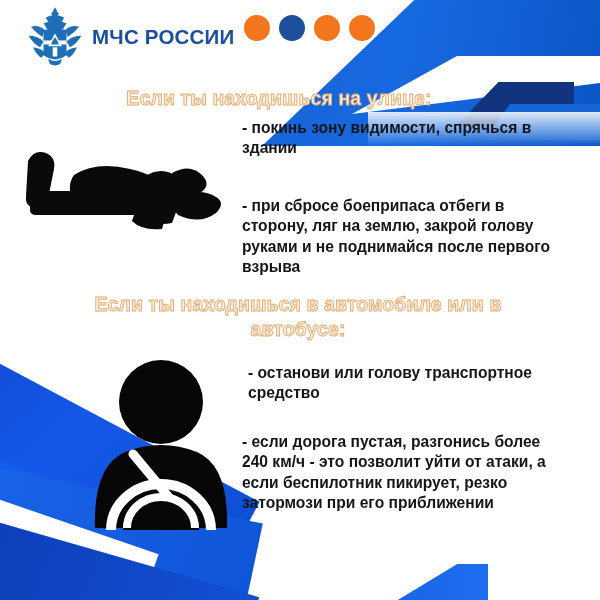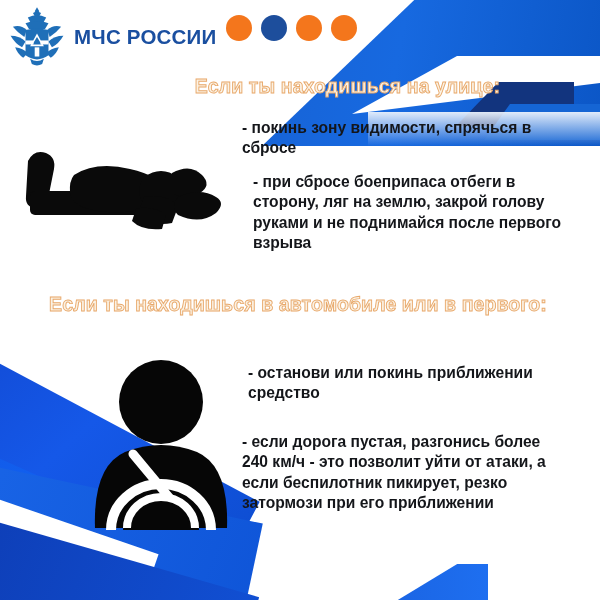--- a/index.html
+++ b/index.html
@@ -103,21 +103,21 @@
     clip-path: polygon(0% 100%, 72% 0%, 100% 0%, 100% 100%);
   }
 
   
   .header {
     position: absolute;
     top: 0; left: 0;
     width: 600px; height: 74px;
     display: flex;
     align-items: center;
-    padding-left: 8px;
+    padding-left: 26px;
     box-sizing: border-box;
     z-index: 6;
     text-align: center;
   }
   .emblem {
     width: 58px; height: 62px;
     flex: 0 0 auto;
     margin-right: 8px;
   }
   .org-text {
@@ -150,35 +150,35 @@
     position: absolute;
     font-weight: bold;
     font-size: 19.5px;
     color: #fbf2e4;
     -webkit-text-stroke: 0.9px #e8a86a;
     text-align: center;
     letter-spacing: 0.1px;
     line-height: 1.28;
   }
   #heading-street {
-    top: 74px; left: 58px; width: 442px; text-align: right;
+    top: 86px; left: 58px; width: 442px;
   }
   #heading-vehicle {
     top: 292px; left: 48px; width: 500px;
   }
 
   .body-text {
     position: absolute;
     font-weight: bold;
     font-size: 15.6px;
     line-height: 1.31;
     color: #14161a;
   }
   #street-p1 { top: 118px; left: 242px; width: 300px; }
-  #street-p2 { top: 172px; left: 242px; width: 310px; margin-left: 11px; }
+  #street-p2 { top: 196px; left: 242px; width: 310px; }
   #vehicle-p1 { top: 363px; left: 248px; width: 300px; }
   #vehicle-p2 { top: 432px; left: 242px; width: 312px; }
 
   
   .pictogram { position: absolute; z-index: 5; }
   #icon-lying {
     left: 18px; top: 135px;
     width: 212px; height: 100px;
   }
   #icon-driver {
@@ -256,25 +256,25 @@
         <rect x="12" y="56" width="118" height="24" rx="5"></rect>
         <path d="M56 40 q22 -14 56 -6 q30 7 34 20 q3 12 -14 18 q-24 8 -52 4 q-26 -4 -28 -18 q-1 -12 4 -18z"></path>
         <ellipse cx="143" cy="56" rx="22" ry="20"></ellipse>
         <path d="M126 62 q24 -4 34 10 l-6 16 q-22 4 -34 -10z"></path>
         <path d="M154 38 q18 -10 30 2 q10 10 -2 18 q-14 8 -28 0z"></path>
         <path d="M160 62 q22 -10 38 0 q10 6 0 16 q-16 12 -38 2 q-8 -8 0 -18z"></path>
         <path d="M118 74 q16 -4 30 6 l-4 14 q-20 2 -30 -8z"></path>
       </g>
     </svg>
 
-    <div class="body-text" id="street-p1">- покинь зону видимости, спрячься в сбросе</div>
+    <div class="body-text" id="street-p1">- покинь зону видимости, спрячься в здании</div>
 
     <div class="body-text" id="street-p2">- при сбросе боеприпаса отбеги в сторону, ляг на землю, закрой голову руками и не поднимайся после первого взрыва</div>
 
-    <div class="heading" id="heading-vehicle">Если ты находишься в автомобиле или в первого:</div>
+    <div class="heading" id="heading-vehicle">Если ты находишься в автомобиле или в автобусе:</div>
 
     <svg class="pictogram" id="icon-driver" viewBox="0 0 172 192">
       <g fill="#060606">
         <ellipse cx="86" cy="44" rx="42" ry="42"></ellipse>
         <path d="M20 170 q-2 -62 30 -76 q36 -14 72 0 q32 14 30 76 z"></path>
       </g>
       <g fill="none" stroke="#ffffff" stroke-width="9" stroke-linecap="round">
         <path d="M58 96 L108 156"></path>
       </g>
       <g fill="none" stroke="#ffffff" stroke-width="10">
@@ -282,18 +282,18 @@
       </g>
       <path d="M36 172 a50 46 0 0 1 100 0 z" fill="none"></path>
       <g fill="#060606">
         <path d="M48 172 a38 34 0 0 1 76 0 z"></path>
       </g>
       <g fill="none" stroke="#ffffff" stroke-width="8">
         <path d="M52 170 a34 31 0 0 1 68 0"></path>
       </g>
     </svg>
 
-    <div class="body-text" id="vehicle-p1">- останови или покинь приближении средство</div>
+    <div class="body-text" id="vehicle-p1">- останови или голову транспортное средство</div>
 
     <div class="body-text" id="vehicle-p2">- если дорога пустая, разгонись более 240 км/ч - это позволит уйти от атаки, а если беспилотник пикирует, резко затормози при его приближении</div>
 
   </div>
 </div>
 
 </body></html>

